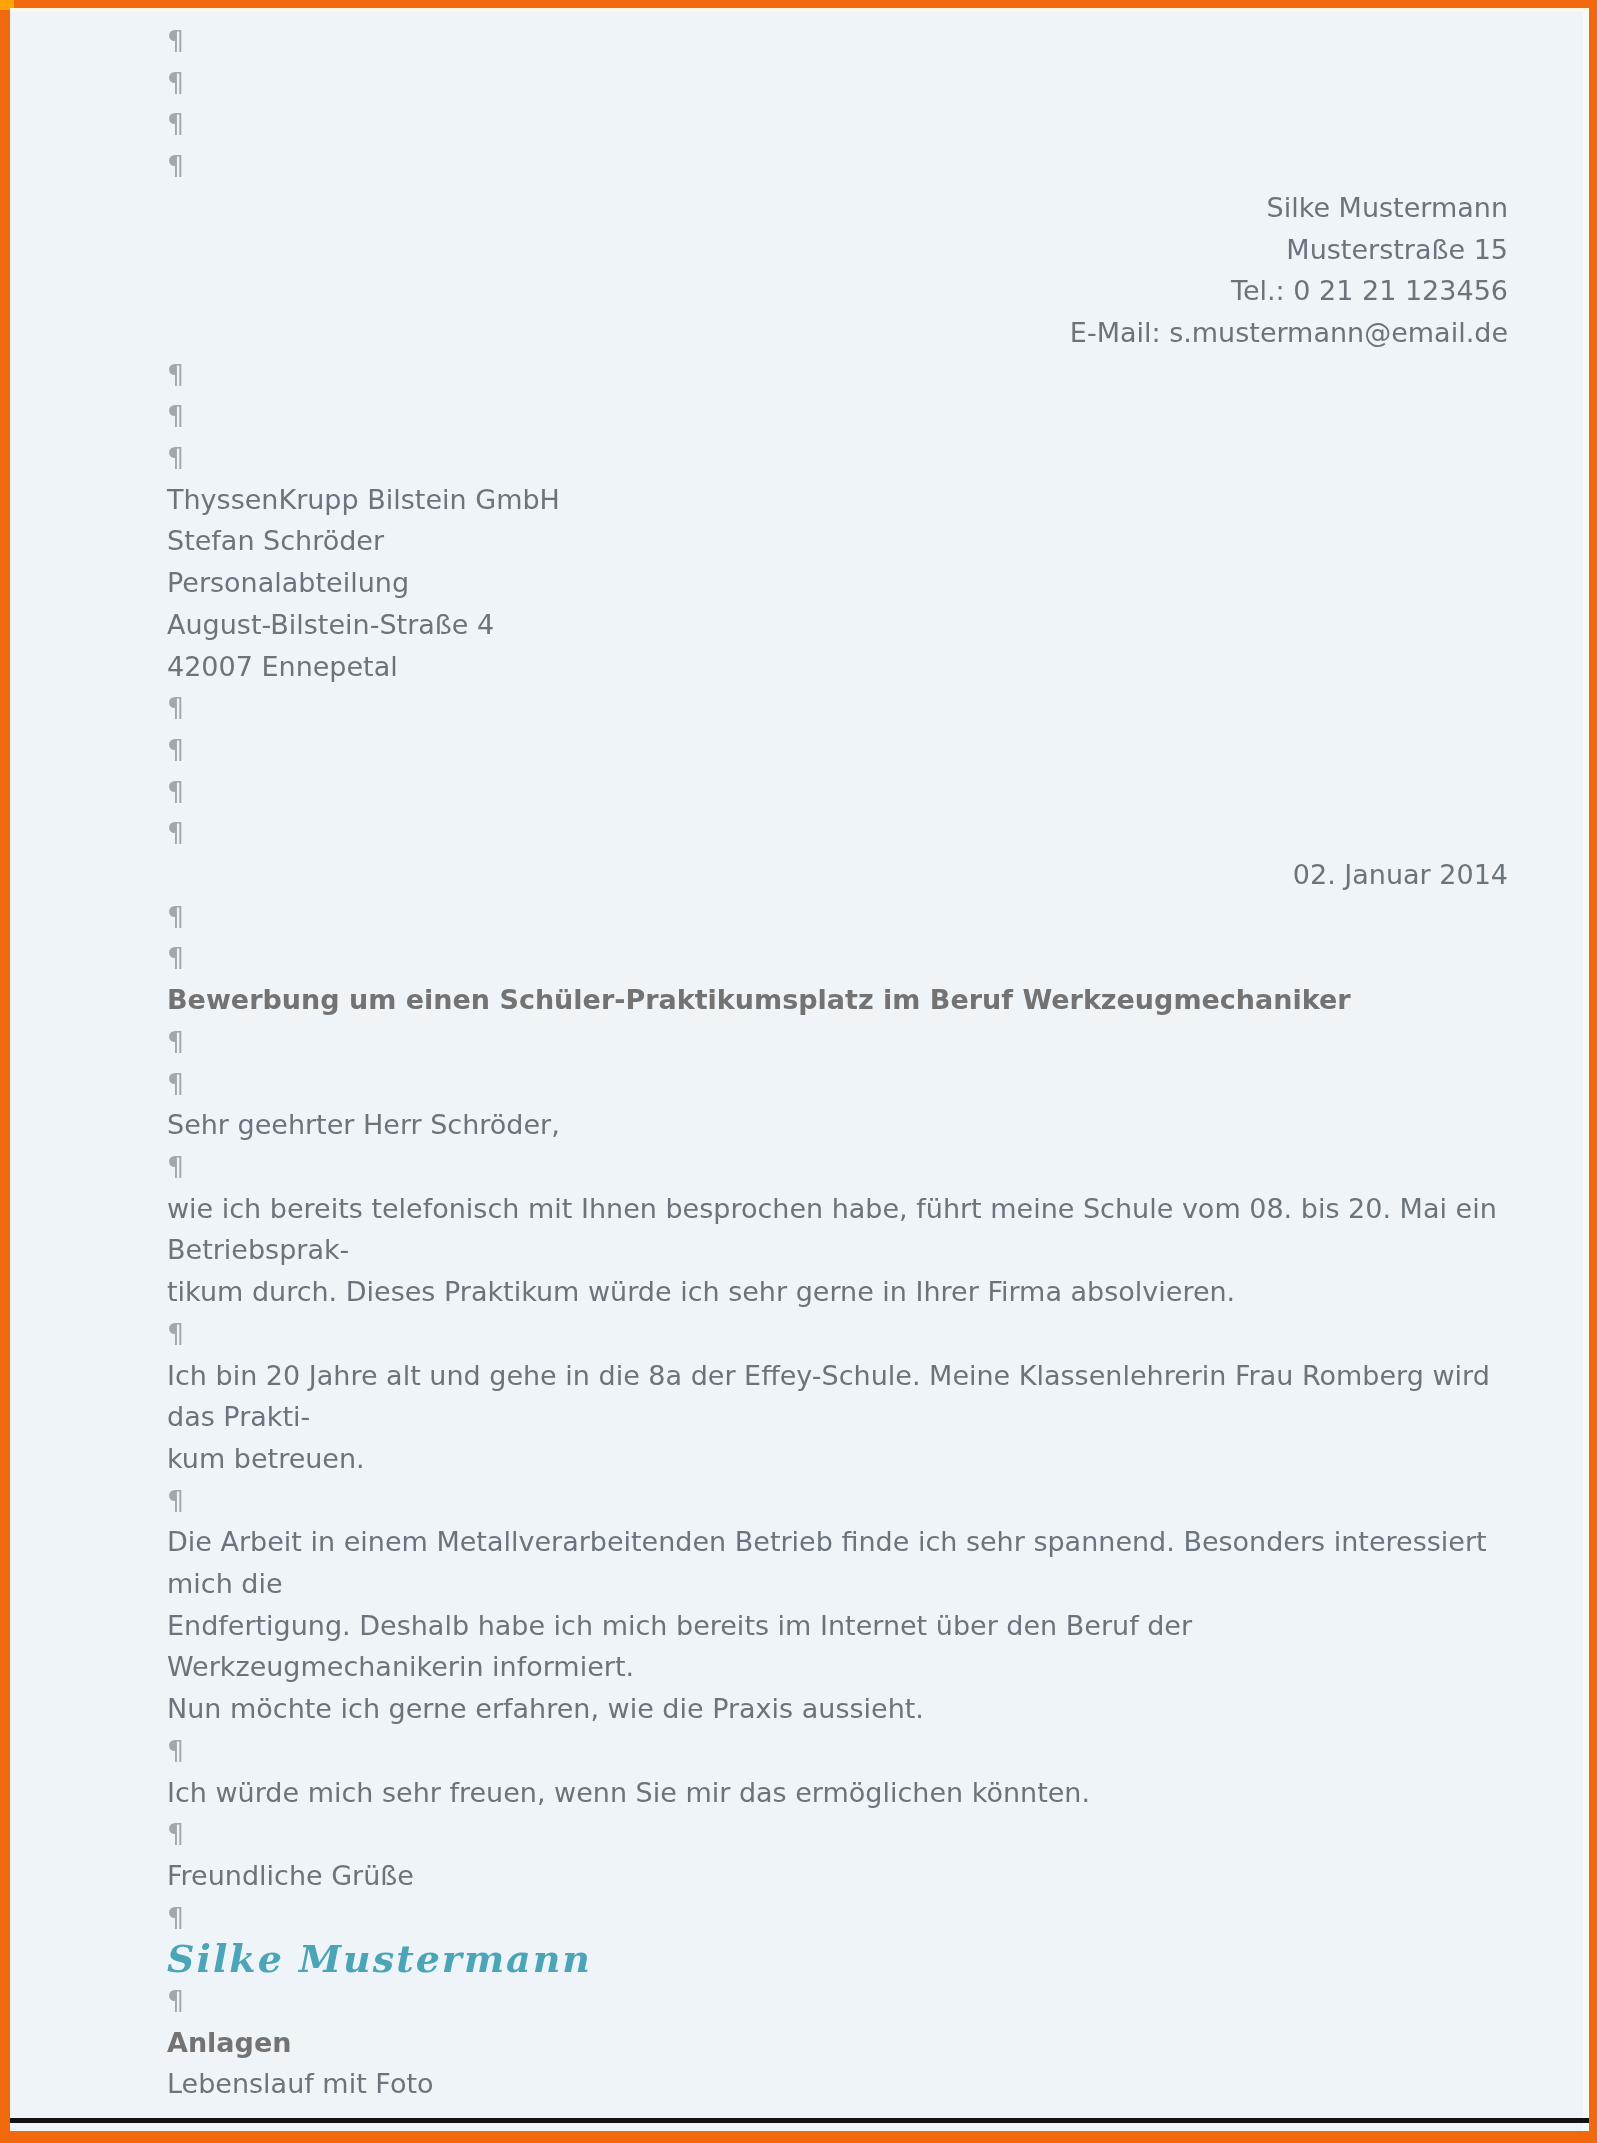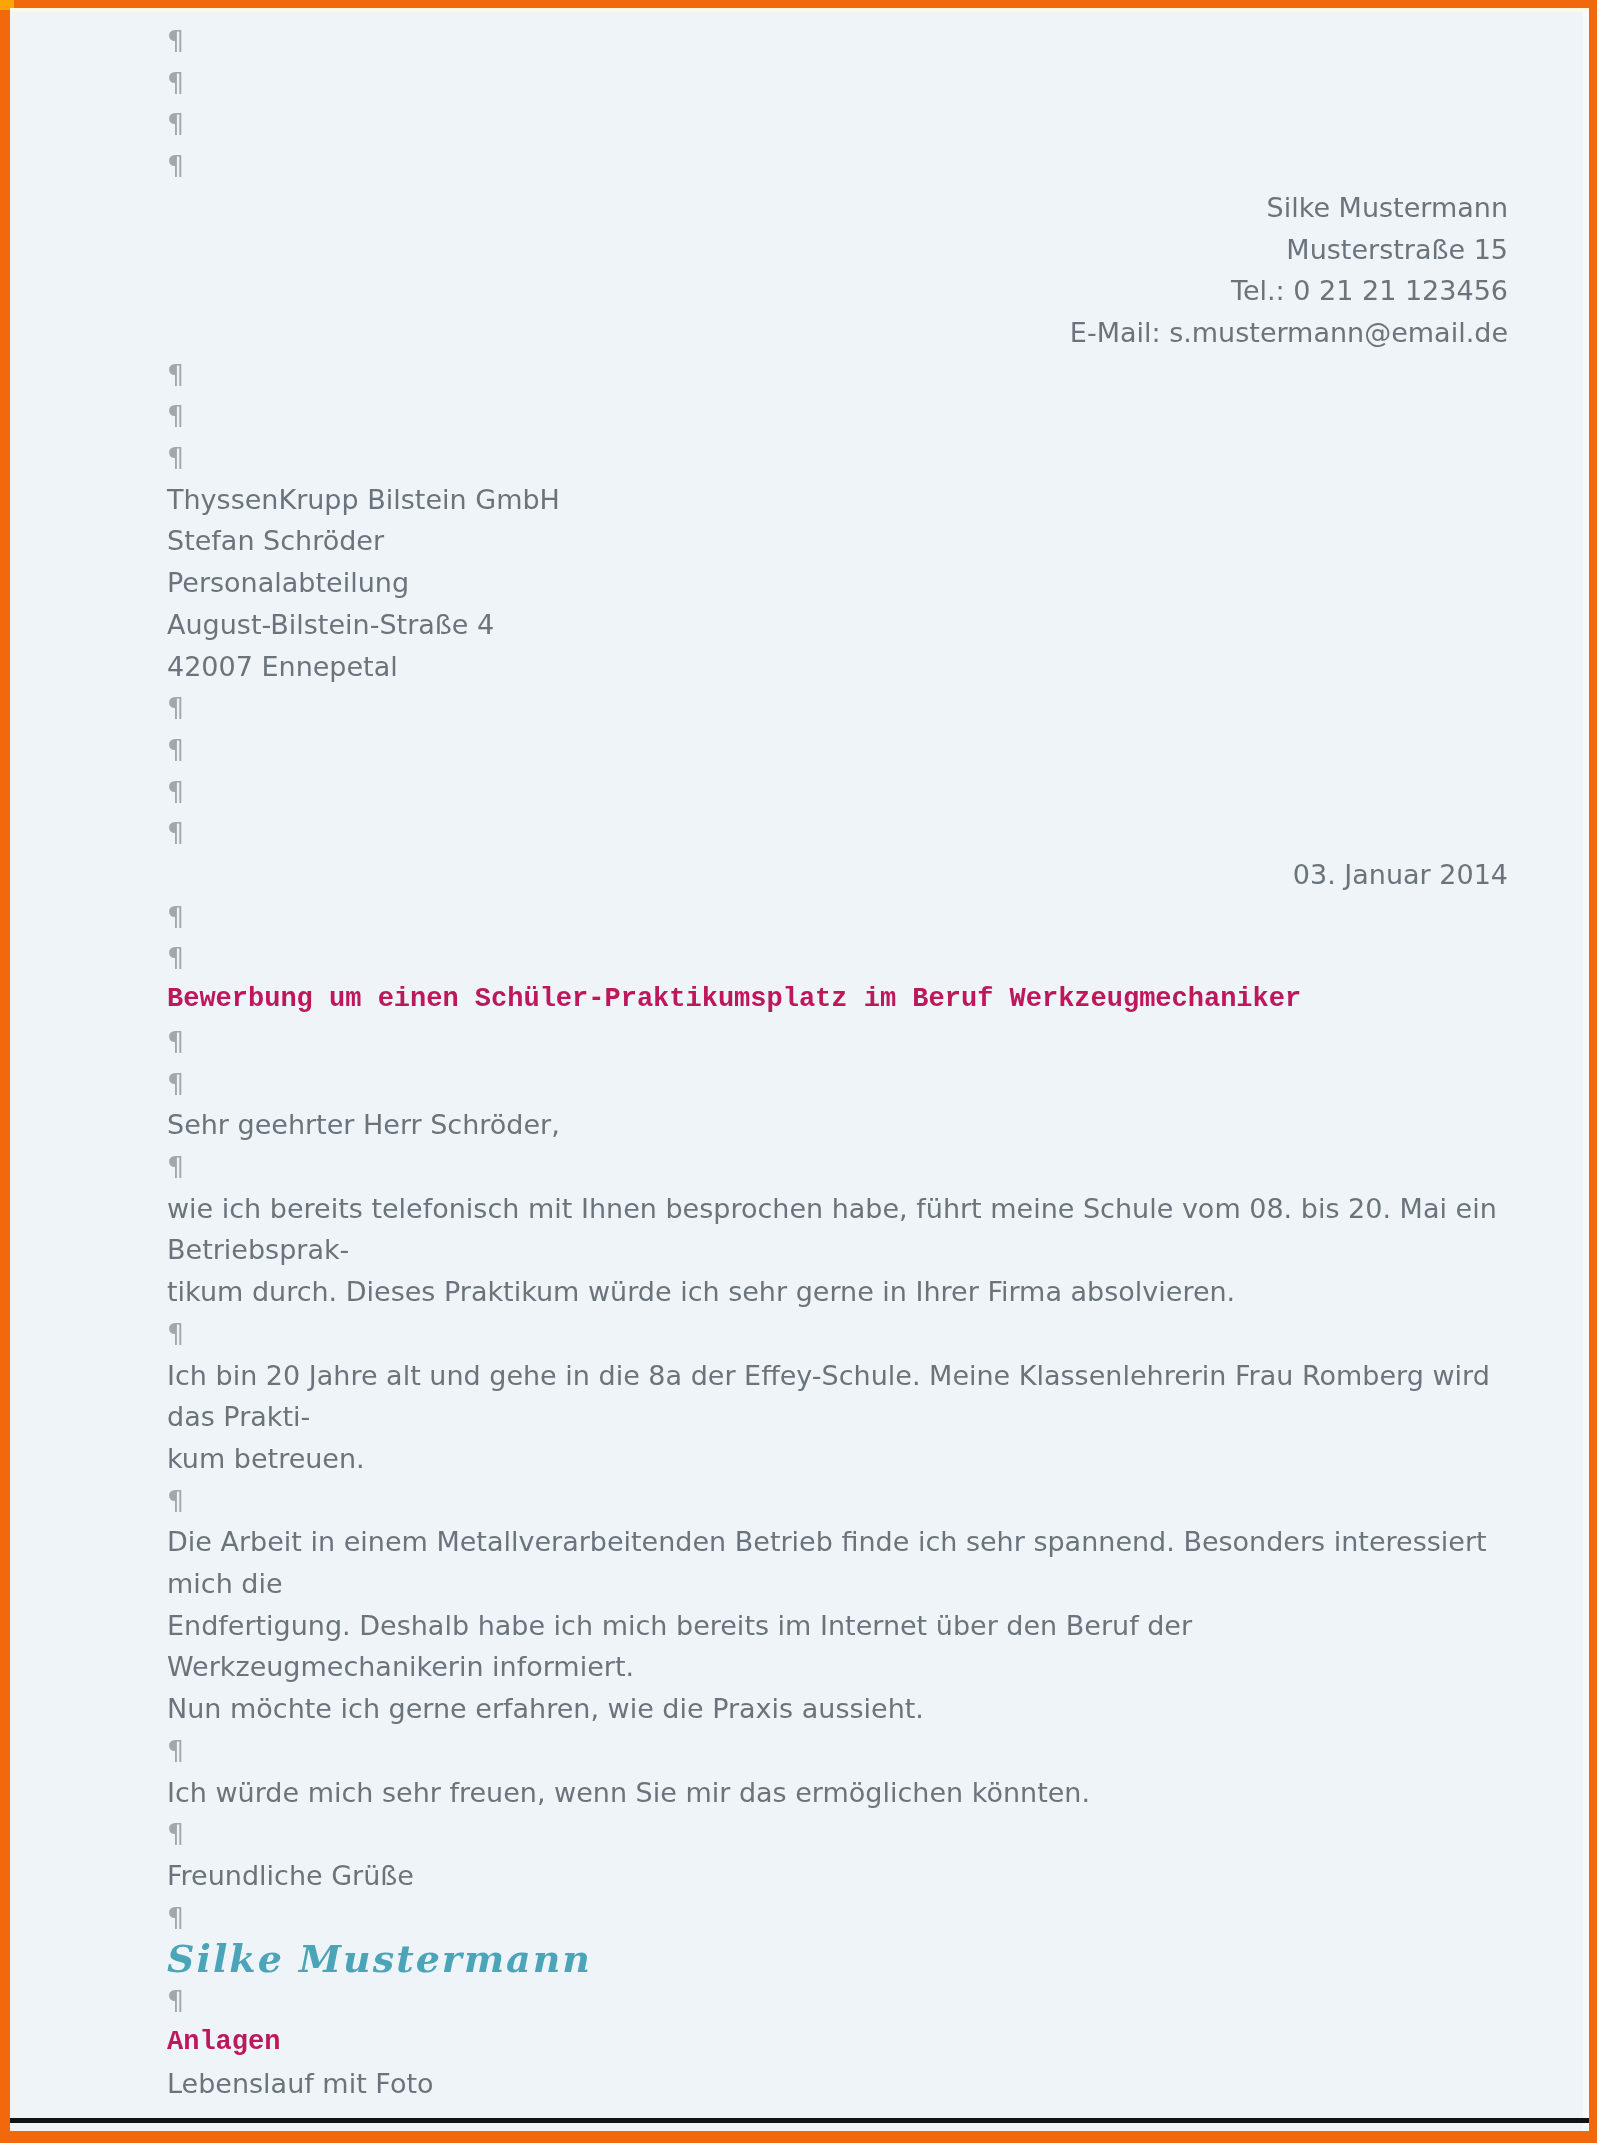--- a/index.html
+++ b/index.html
@@ -52,21 +52,21 @@
     position: absolute;
     left: 0; top: 4px; right: 6px; bottom: 0;
     padding: 8px 75px 0 157px;
     color: #6b747c;
     font-size: 27px;
     line-height: 41.7px;
     overflow: hidden;
   }
   .line { min-height: 41.7px; }
   .right { text-align: right; }
-  .bold  { font-weight: bold; color: #be185d; font-family: Liberation Mono, monospace; }
+  .bold  { font-weight: bold; color: #737373; }
   .para  { white-space: pre-line; }
   .pilcrow {
     color: #a0a7ad;
     font-size: 27px;
   }
   .signature {
     font-family: "DejaVu Serif", cursive;
     font-style: italic;
     font-weight: bold;
     font-size: 38px;
@@ -109,21 +109,21 @@
         <div class="line">Personalabteilung</div>
         <div class="line">August-Bilstein-Straße 4</div>
         <div class="line">42007 Ennepetal</div>
       </div>
 
       <div class="line pilcrow">¶</div>
       <div class="line pilcrow">¶</div>
       <div class="line pilcrow">¶</div>
       <div class="line pilcrow">¶</div>
 
-      <div class="line right">03. Januar 2014</div>
+      <div class="line right">02. Januar 2014</div>
 
       <div class="line pilcrow">¶</div>
       <div class="line pilcrow">¶</div>
 
       <div class="line bold">Bewerbung um einen Schüler-Praktikumsplatz im Beruf Werkzeugmechaniker</div>
 
       <div class="line pilcrow">¶</div>
       <div class="line pilcrow">¶</div>
 
       <div class="line">Sehr geehrter Herr Schröder,</div>

